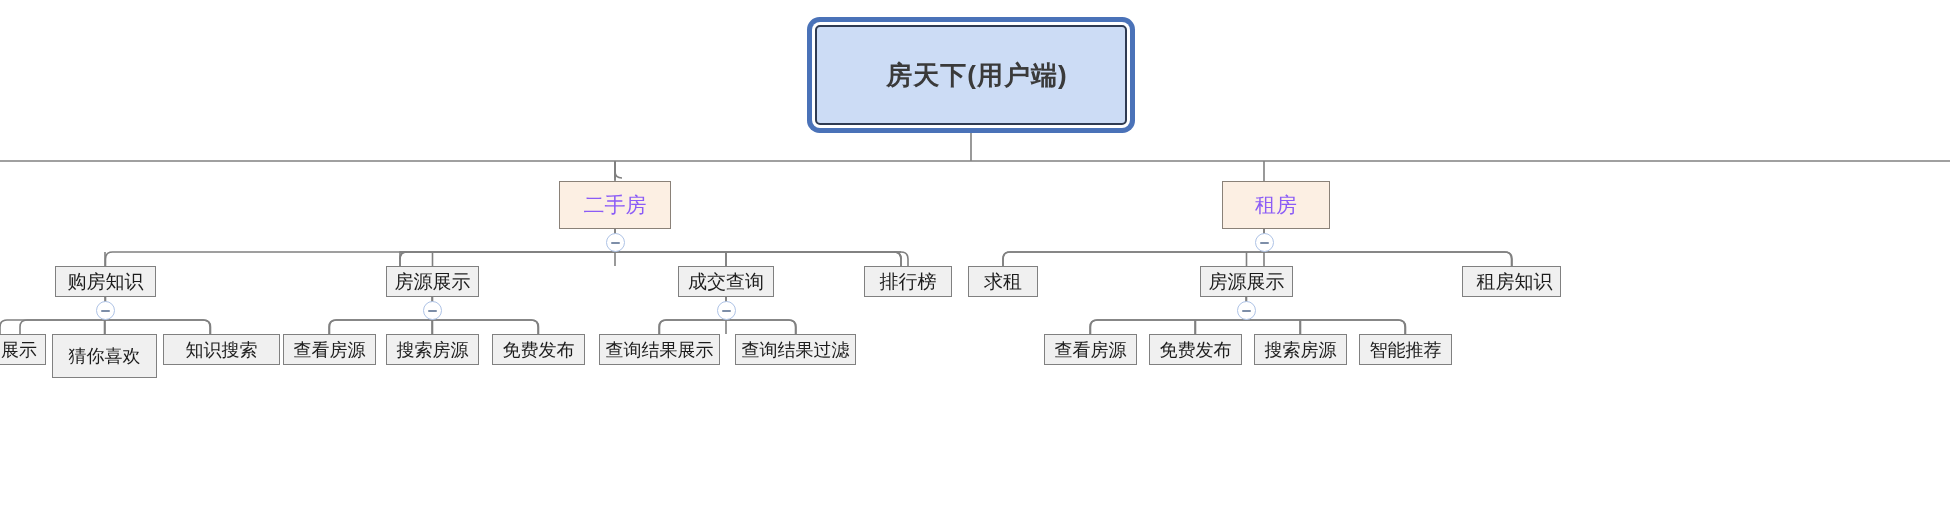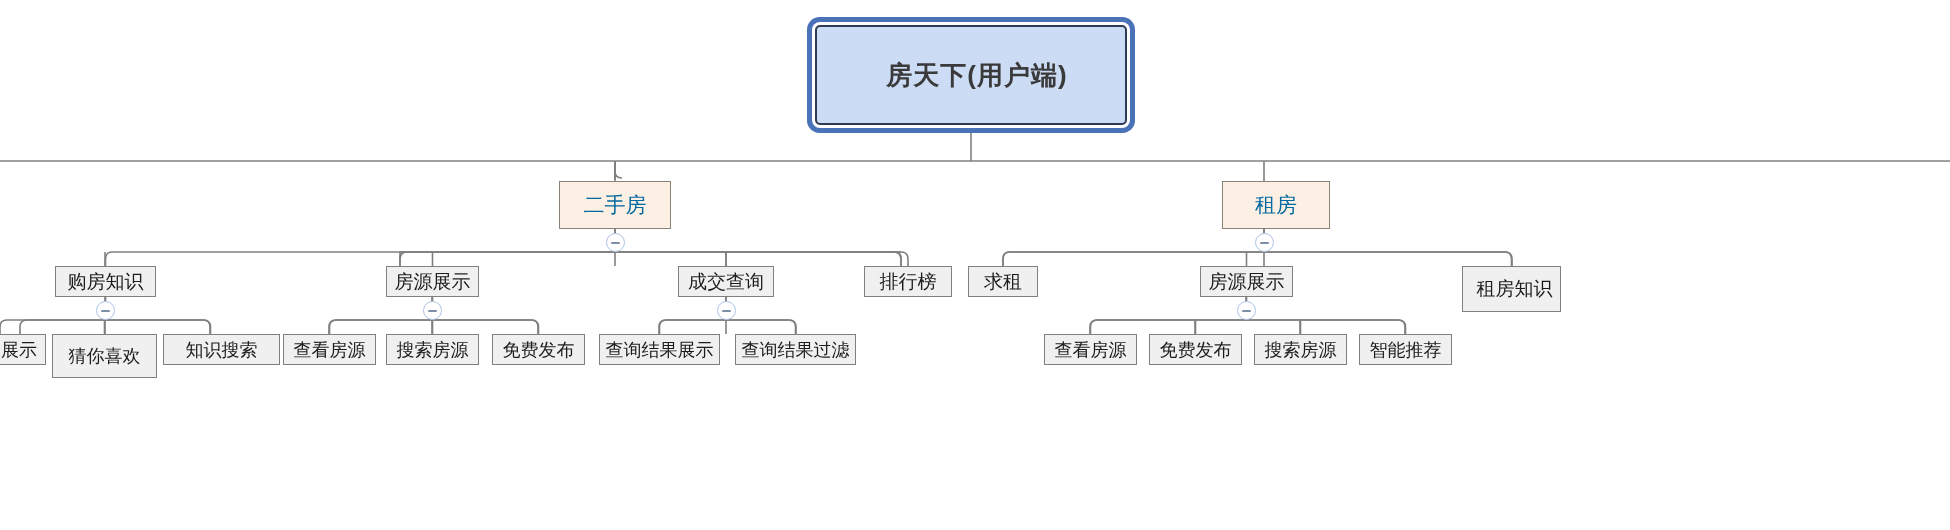--- a/index.html
+++ b/index.html
@@ -24,21 +24,21 @@
     border-radius:5px;
     font-size:26px;font-weight:bold;color:#3a3a3a;
     letter-spacing:1px;
     box-shadow:0 0 0 3px #ffffff, 0 0 0 8px #4a72b8;
     padding-left:12px;
   }
 
   
   .node.lvl2{
     background:#fcefe3;border:1.6px solid #8a8178;
-    font-size:21px;color:#0369a1;
+    font-size:21px;color:#8b5cf6;
   }
   
   .node.lvl3{
     background:#f0f0f0;border:1.6px solid #808080;
     font-size:19px;
   }
   
   .node.lvl4{
     background:#f0f0f0;border:1.6px solid #808080;
     font-size:18px;
@@ -182,21 +182,21 @@
     <span>求租</span>
   </div>
 
   <div class="node lvl3" style="left:1200px;top:266px;width:93px;height:31px;">
     <span>房源展示</span>
   </div>
   <div class="toggle" style="left:1237px;top:301px;">
     <span class="bar"></span>
   </div>
 
-  <div class="node lvl3" style="left:1462px;top:266px;width:99px;height:46px;padding-left:6px;">
+  <div class="node lvl3" style="left:1462px;top:266px;width:99px;height:31px;padding-left:6px;">
     <span>租房知识</span>
   </div>
 
   <div class="node lvl4" style="left:-46px;top:334px;width:92px;height:31px;">
     <span style="margin-left:38px;">展示</span>
   </div>
 
   <div class="node lvl4" style="left:52px;top:334px;width:105px;height:44px;">
     <span>猜你喜欢</span>
   </div>

